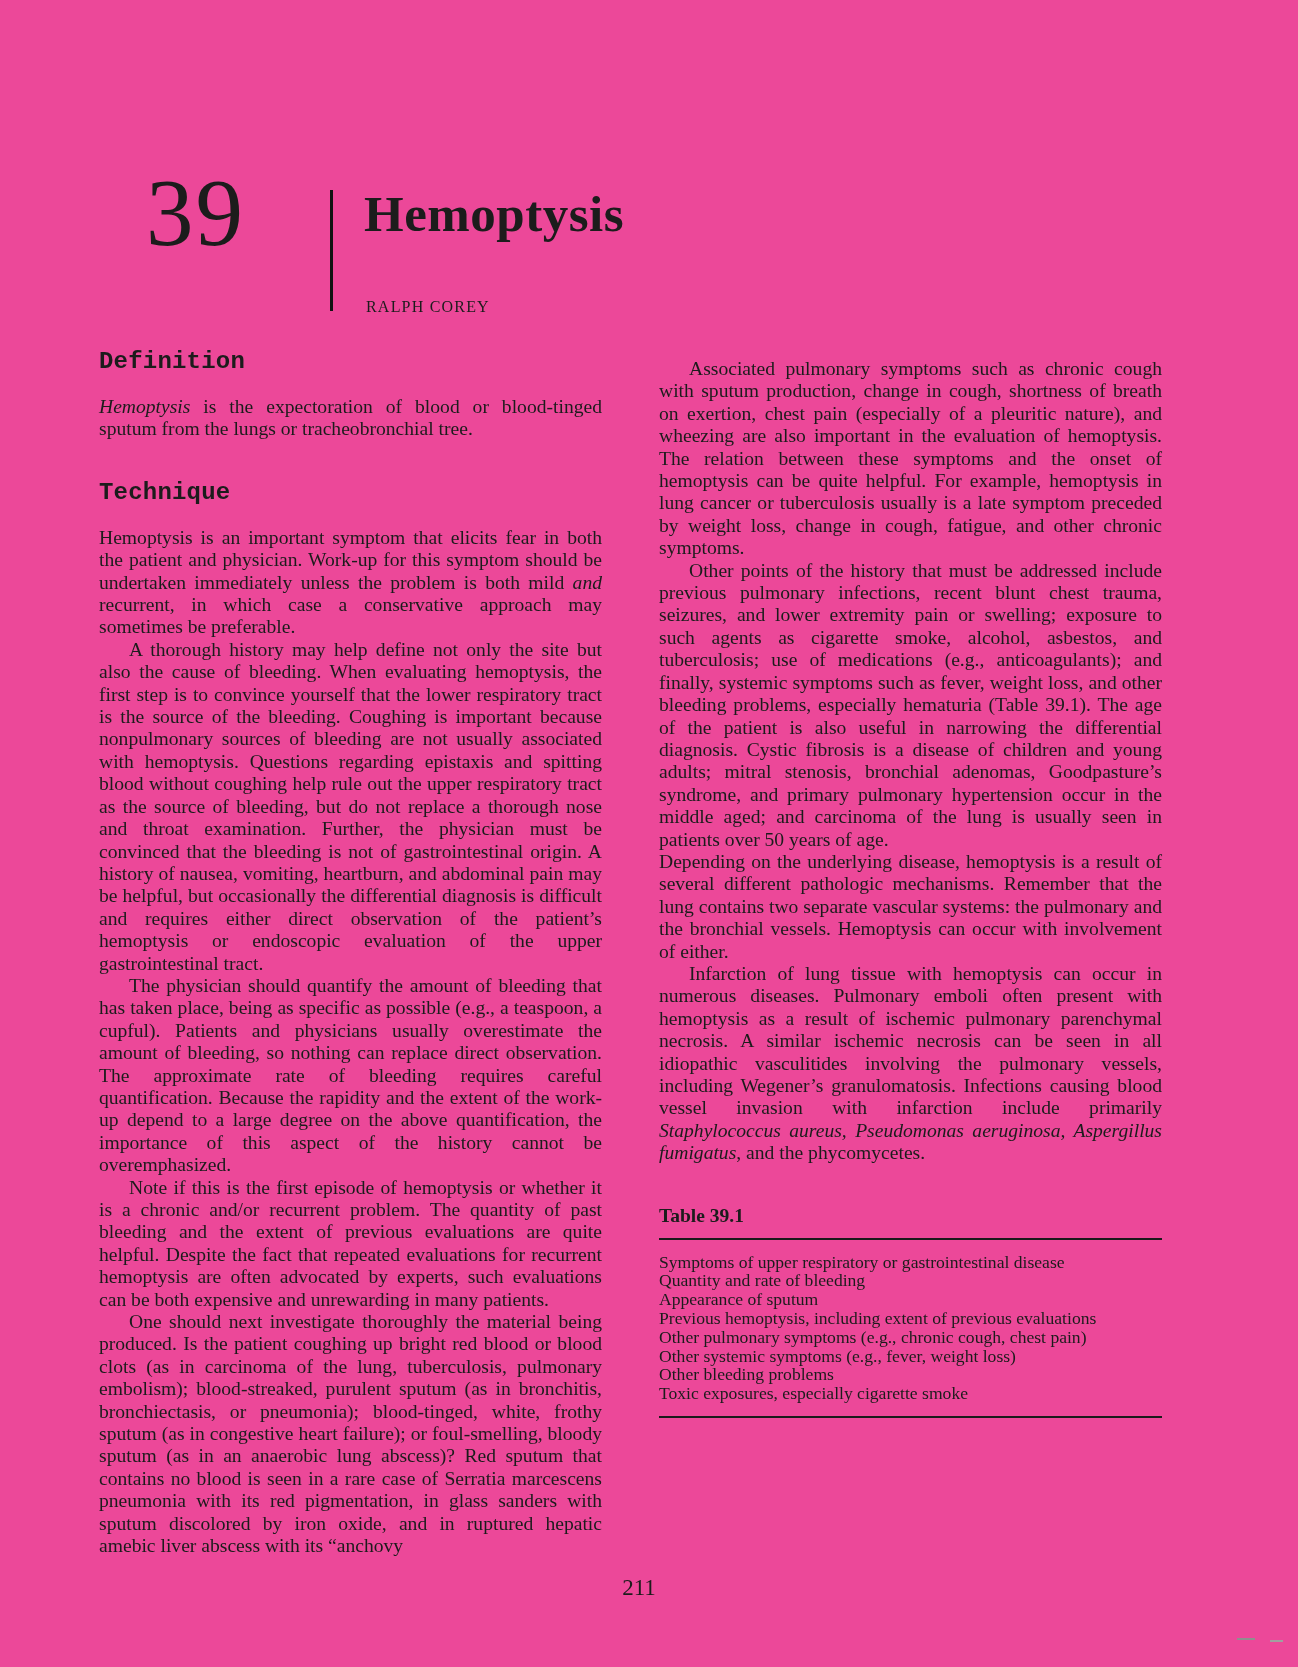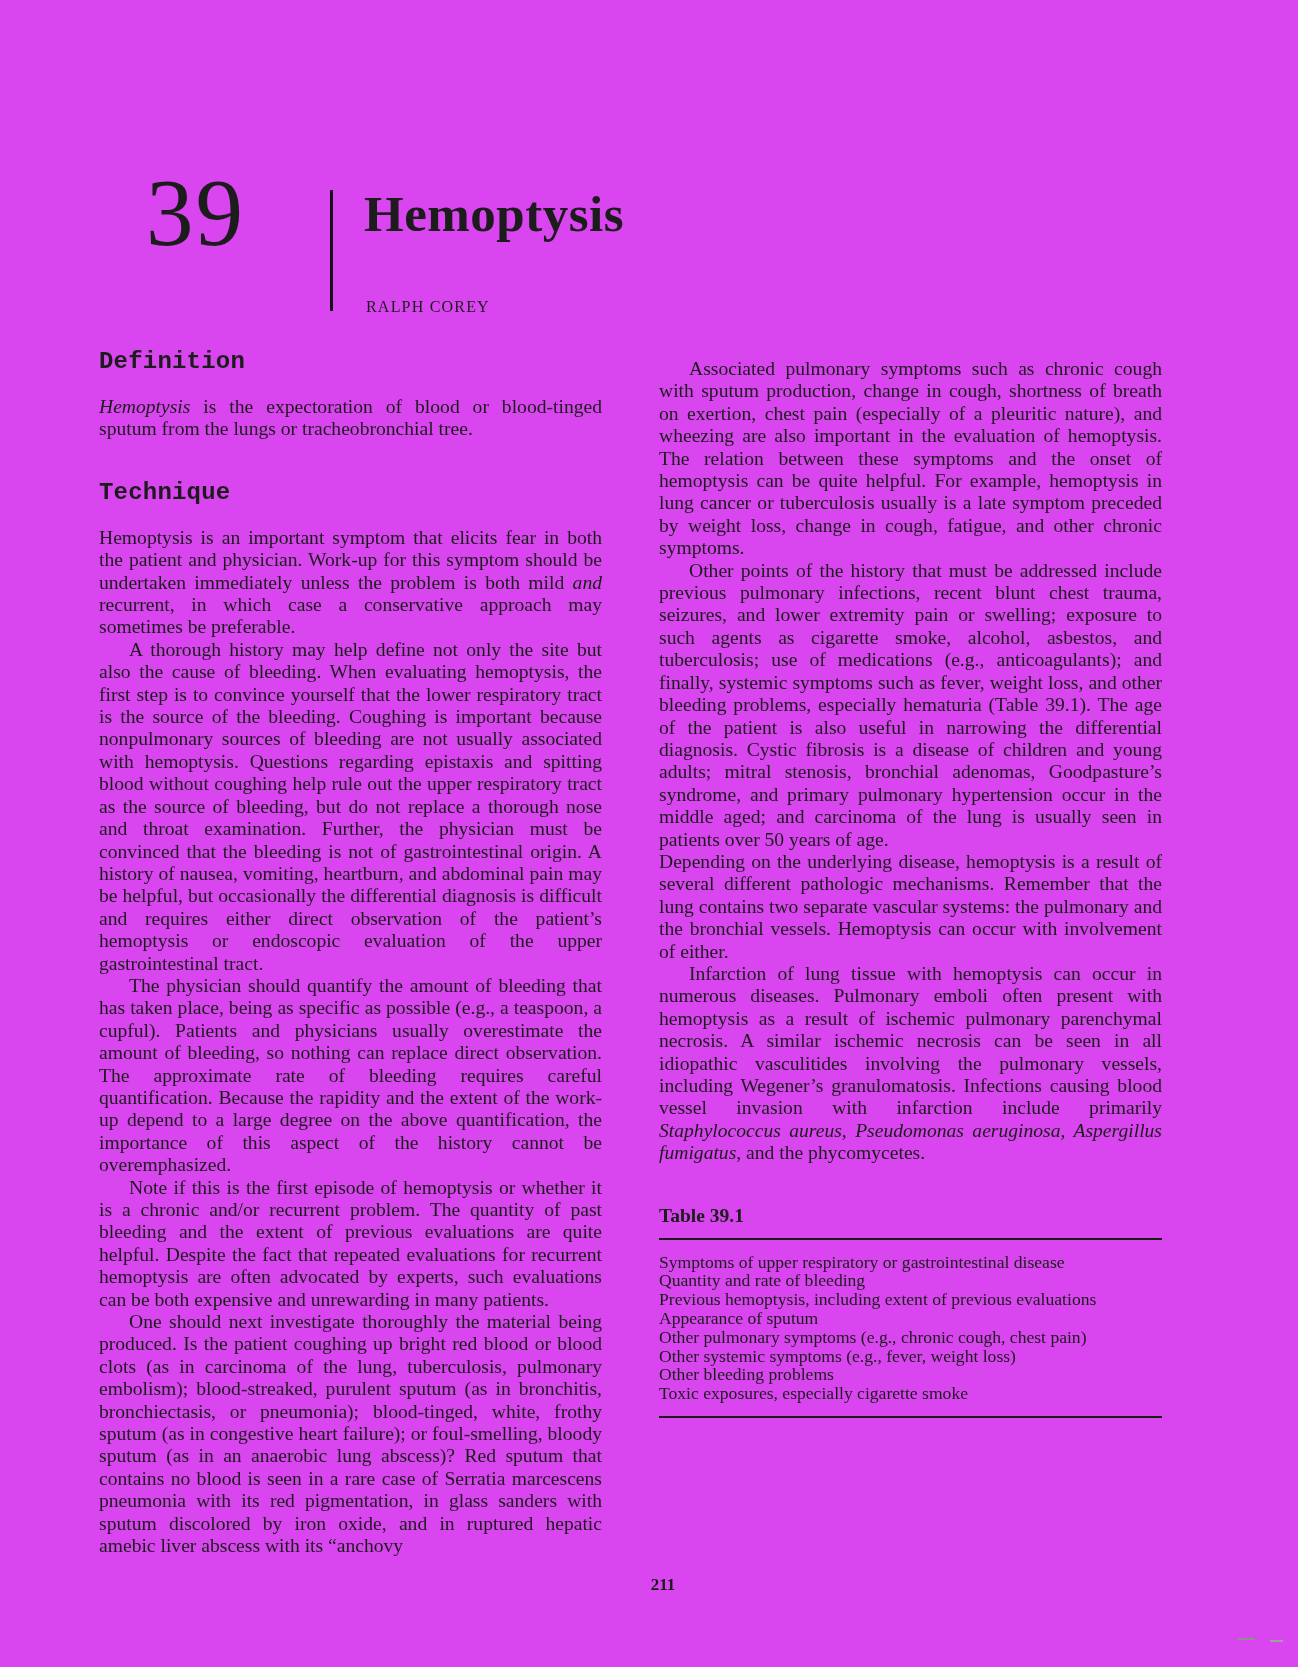--- a/index.html
+++ b/index.html
@@ -1,19 +1,19 @@
 <!DOCTYPE html>
 <html><head>
 <meta charset="utf-8">
 <style>
   html,body{margin:0;padding:0;background:#ffffff;}
   .page{
     position:relative;
     width:1298px;height:1667px;
-    background:#d946ef;
+    background:#ec4899;
     font-family:"Liberation Serif","DejaVu Serif",serif;
     color:#1c1c1c;
     overflow:hidden;
   }
   
   .chapter-number{
     position:absolute;left:146px;top:166px;
     font-size:95px;line-height:1;font-weight:400;letter-spacing:2px;
   }
   .header-rule{
@@ -47,22 +47,22 @@
   
   .ref-table{margin-top:39px;text-align:left;}
   .table-label{font-weight:700;font-size:19.5px;line-height:24px;}
   .table-title{font-size:19.5px;line-height:26px;letter-spacing:.4px;}
   .table-rule{height:2px;background:#1a1a1a;}
   .table-rule-top{margin:10px 0 13px;}
   .table-rule-bottom{margin:13px 0 0;}
   .table-row{font-size:17.6px;line-height:18.8px;}
   
   .page-number{
-    position:absolute;left:628px;top:1575px;width:70px;
-    text-align:center;font-size:17px;font-weight:bold;
+    position:absolute;left:604px;top:1575px;width:70px;
+    text-align:center;font-size:23px;
   }
   .scan-dash{position:absolute;height:2px;background:#8f8f8f;}
   .dash-a{left:1237px;top:1638px;width:18px;}
   .dash-b{left:1270px;top:1640px;width:13px;background:#a0a0a0;}
 </style>
 </head>
 <body>
 
 <div class="page">
 
@@ -87,22 +87,22 @@
       <p class="body-para indent"><span>Associated pulmonary symptoms such as chronic cough with sputum production, change in cough, shortness of breath on exertion, chest pain (especially of a pleuritic nature), and wheezing are also important in the evaluation of hemoptysis. The relation between these symptoms and the onset of hemoptysis can be quite helpful. For example, hemoptysis in lung cancer or tuberculosis usually is a late symptom preceded by weight loss, change in cough, fatigue, and other chronic symptoms.</span></p>
       <p class="body-para indent"><span>Other points of the history that must be addressed include previous pulmonary infections, recent blunt chest trauma, seizures, and lower extremity pain or swelling; exposure to such agents as cigarette smoke, alcohol, asbestos, and tuberculosis; use of medications (e.g., anticoagulants); and finally, systemic symptoms such as fever, weight loss, and other bleeding problems, especially hematuria (Table 39.1). The age of the patient is also useful in narrowing the differential diagnosis. Cystic fibrosis is a disease of children and young adults; mitral stenosis, bronchial adenomas, Goodpasture’s syndrome, and primary pulmonary hypertension occur in the middle aged; and carcinoma of the lung is usually seen in patients over 50 years of age.</span></p>
       <p class="body-para"><span>Depending on the underlying disease, hemoptysis is a result of several different pathologic mechanisms. Remember that the lung contains two separate vascular systems: the pulmonary and the bronchial vessels. Hemoptysis can occur with involvement of either.</span></p>
       <p class="body-para indent"><span>Infarction of lung tissue with hemoptysis can occur in numerous diseases. Pulmonary emboli often present with hemoptysis as a result of ischemic pulmonary parenchymal necrosis. A similar ischemic necrosis can be seen in all idiopathic vasculitides involving the pulmonary vessels, including Wegener’s granulomatosis. Infections causing blood vessel invasion with infarction include primarily </span><em>Staphylococcus aureus, Pseudomonas aeruginosa, Aspergillus fumigatus</em><span>, and the phycomycetes.</span></p>
       <div class="ref-table">
         <div class="table-label">Table 39.1</div>
         <div class="table-rule table-rule-top"></div>
         <div class="table-rows">
           <div class="table-row">Symptoms of upper respiratory or gastrointestinal disease</div>
           <div class="table-row">Quantity and rate of bleeding</div>
+          <div class="table-row">Appearance of sputum</div>
           <div class="table-row">Previous hemoptysis, including extent of previous evaluations</div>
-          <div class="table-row">Appearance of sputum</div>
           <div class="table-row">Other pulmonary symptoms (e.g., chronic cough, chest pain)</div>
           <div class="table-row">Other systemic symptoms (e.g., fever, weight loss)</div>
           <div class="table-row">Other bleeding problems</div>
           <div class="table-row">Toxic exposures, especially cigarette smoke</div>
         </div>
         <div class="table-rule table-rule-bottom"></div>
       </div>
     </section>
 
   <footer>

